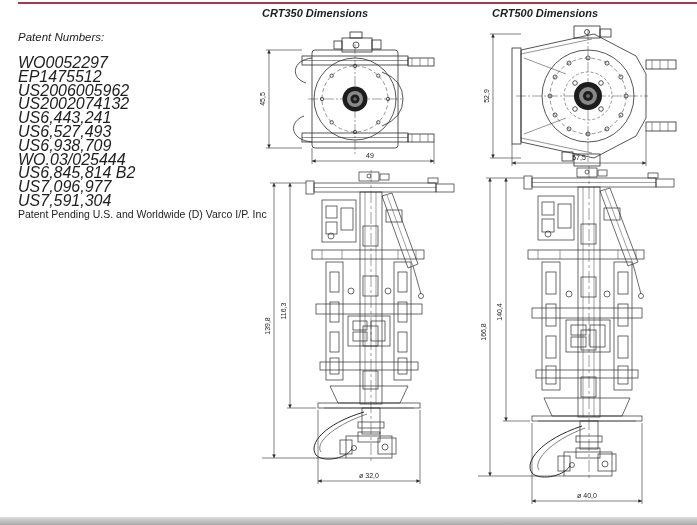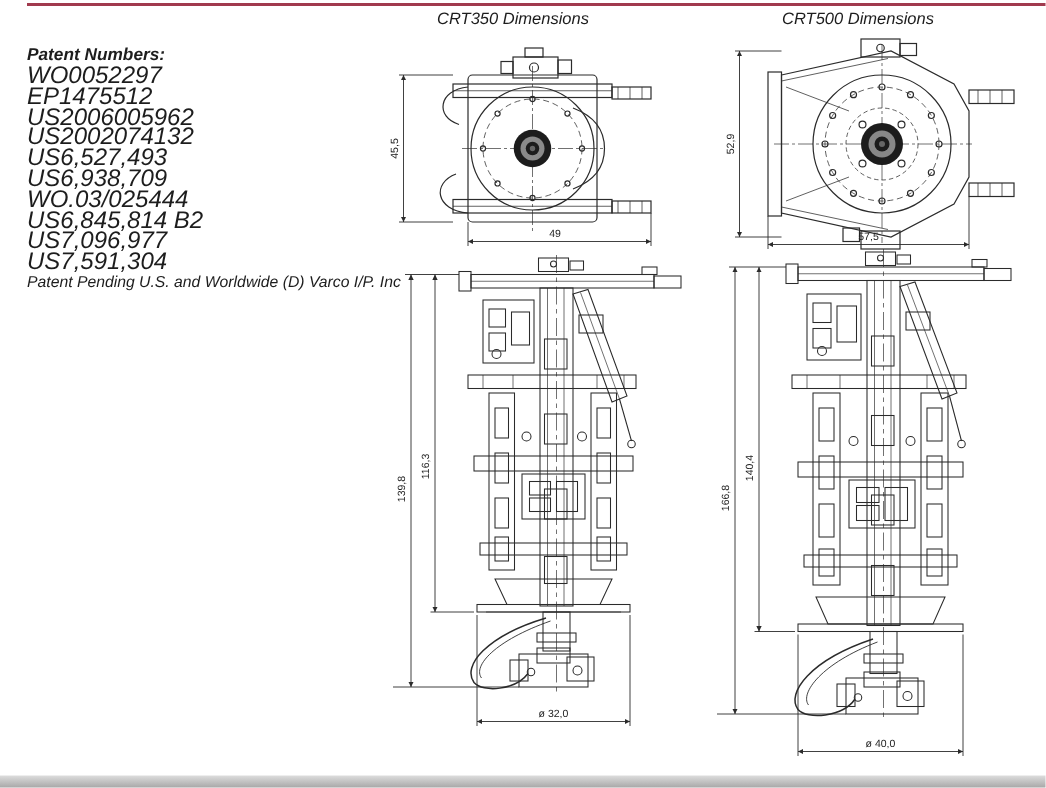--- a/index.html
+++ b/index.html
@@ -4,24 +4,24 @@
 <style>
   html,body{margin:0;padding:0;}
   body{
     width:697px;height:525px;background:#ffffff;position:relative;overflow:hidden;
     font-family:"Liberation Sans", sans-serif;color:#1d1d1d;
   }
   .top-rule{position:absolute;left:18px;right:0;top:2px;height:2px;background:#a13a4e;}
   .bottom-band{position:absolute;left:0;right:0;bottom:0;height:8px;
     background:linear-gradient(to bottom,#dddddd,#a8a8a8);}
   .patents{position:absolute;left:18px;top:30px;width:250px;}
-  .patents .heading{font-weight:bold;font-style:italic;font-size:11.5px;line-height:14px;margin-bottom:0;}
+  .patents .heading{font-weight:normal;font-style:italic;font-size:11.5px;line-height:14px;margin-bottom:12px;}
   .patents .pitem{font-style:italic;font-size:16px;line-height:13.8px;}
-  .patents .pfooter{font-style:italic;font-size:10.5px;line-height:13.8px;}
-  .drawing-title{position:absolute;top:7px;font-weight:normal;font-style:italic;font-size:11px;text-align:center;width:160px;}
+  .patents .pfooter{font-size:10.5px;line-height:13.8px;}
+  .drawing-title{position:absolute;top:7px;font-weight:bold;font-style:italic;font-size:11px;text-align:left;width:160px;}
   #t350{left:262px;}
   #t500{left:492px;}
   .dwg{position:absolute;}
   #d350top{left:250px;top:28px;}
   #d500top{left:476px;top:22px;}
   #d350side{left:258px;top:166px;}
   #d500side{left:474px;top:162px;}
   svg{display:block;}
   svg text{font-family:"Liberation Sans",sans-serif;font-size:7px;fill:#222;}
 </style>
@@ -29,20 +29,21 @@
 <body>
 
 <div class="top-rule"></div>
 
 <div class="patents">
   <div class="heading">Patent Numbers:</div>
   <div class="pitem">WO0052297</div>
   <div class="pitem">EP1475512</div>
   <div class="pitem">US2006005962</div>
   <div class="pitem">US2002074132</div>
+  <div class="pitem">US6,443,241</div>
   <div class="pitem">US6,527,493</div>
   <div class="pitem">US6,938,709</div>
   <div class="pitem">WO.03/025444</div>
   <div class="pitem">US6,845,814 B2</div>
   <div class="pitem">US7,096,977</div>
   <div class="pitem">US7,591,304</div>
   <div class="pfooter">Patent Pending U.S. and Worldwide (D) Varco I/P. Inc</div>
 </div>
 
 <div class="drawing-title" id="t350">CRT350 Dimensions</div>

